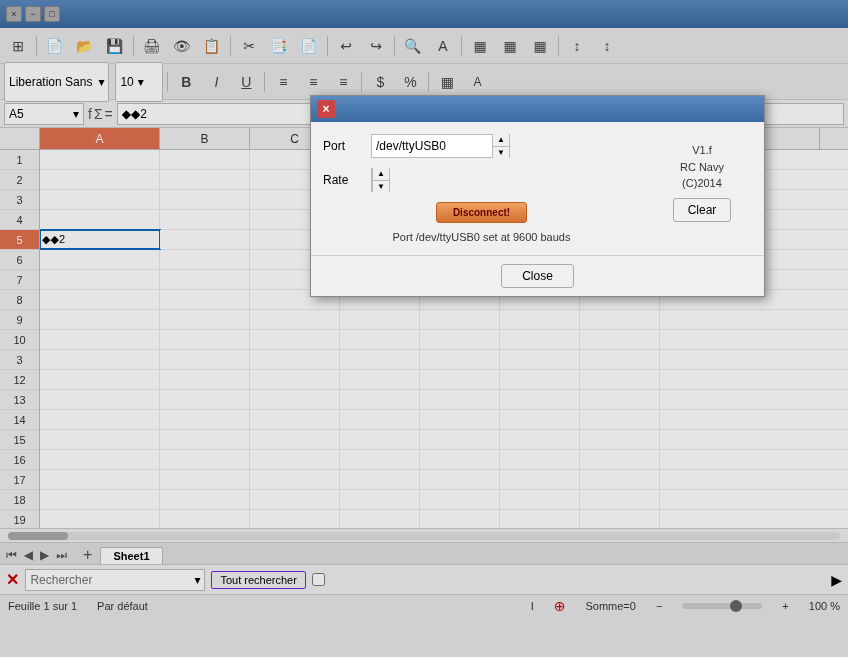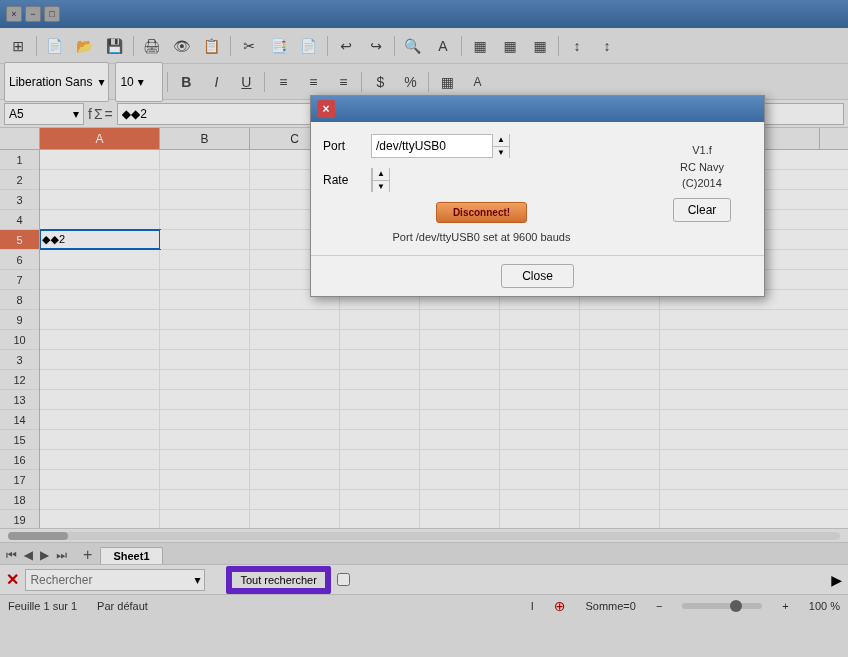--- a/index.html
+++ b/index.html
@@ -210,26 +210,25 @@
       display: flex; align-items: center;
       border: 1px solid #bbb;
       background: white;
       height: 22px;
       padding: 0 4px;
       width: 180px;
     }
     .find-input { border: none; outline: none; font-size: 12px; flex: 1; }
     .find-btn {
       background: transparent;
-      border: 6px solid #6d28d9;
+      border: 1px solid #6d28d9;
       border-radius: 2px;
       padding: 2px 8px;
       cursor: pointer;
       font-size: 11px;
-      margin-left: 15px;
     }
     .find-checkbox { cursor: pointer; }
 
     
     .dialog-overlay {
       position: absolute;
       top: 0; left: 0; right: 0; bottom: 0;
       background: rgba(0,0,0,0.1);
       z-index: 100;
       display: flex;

